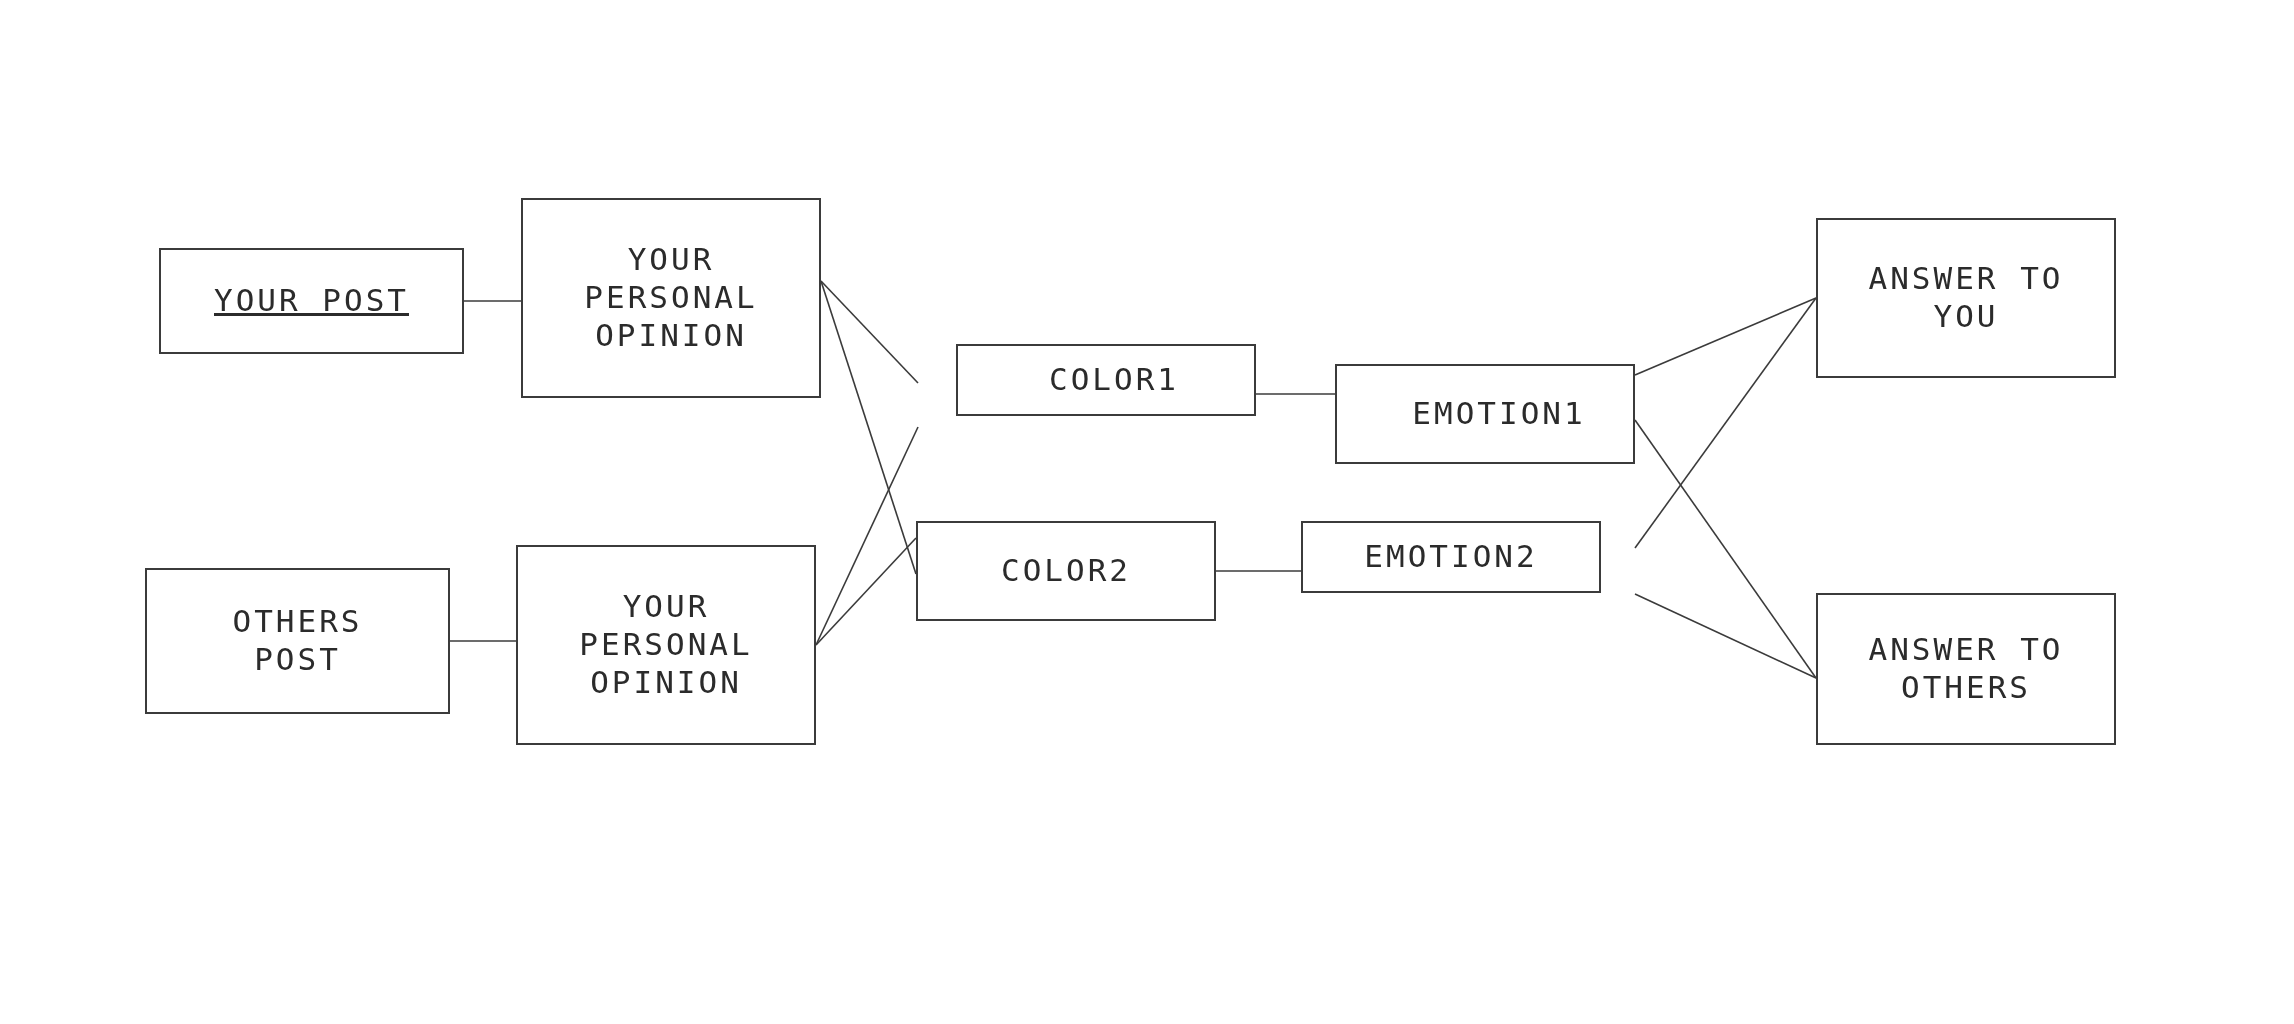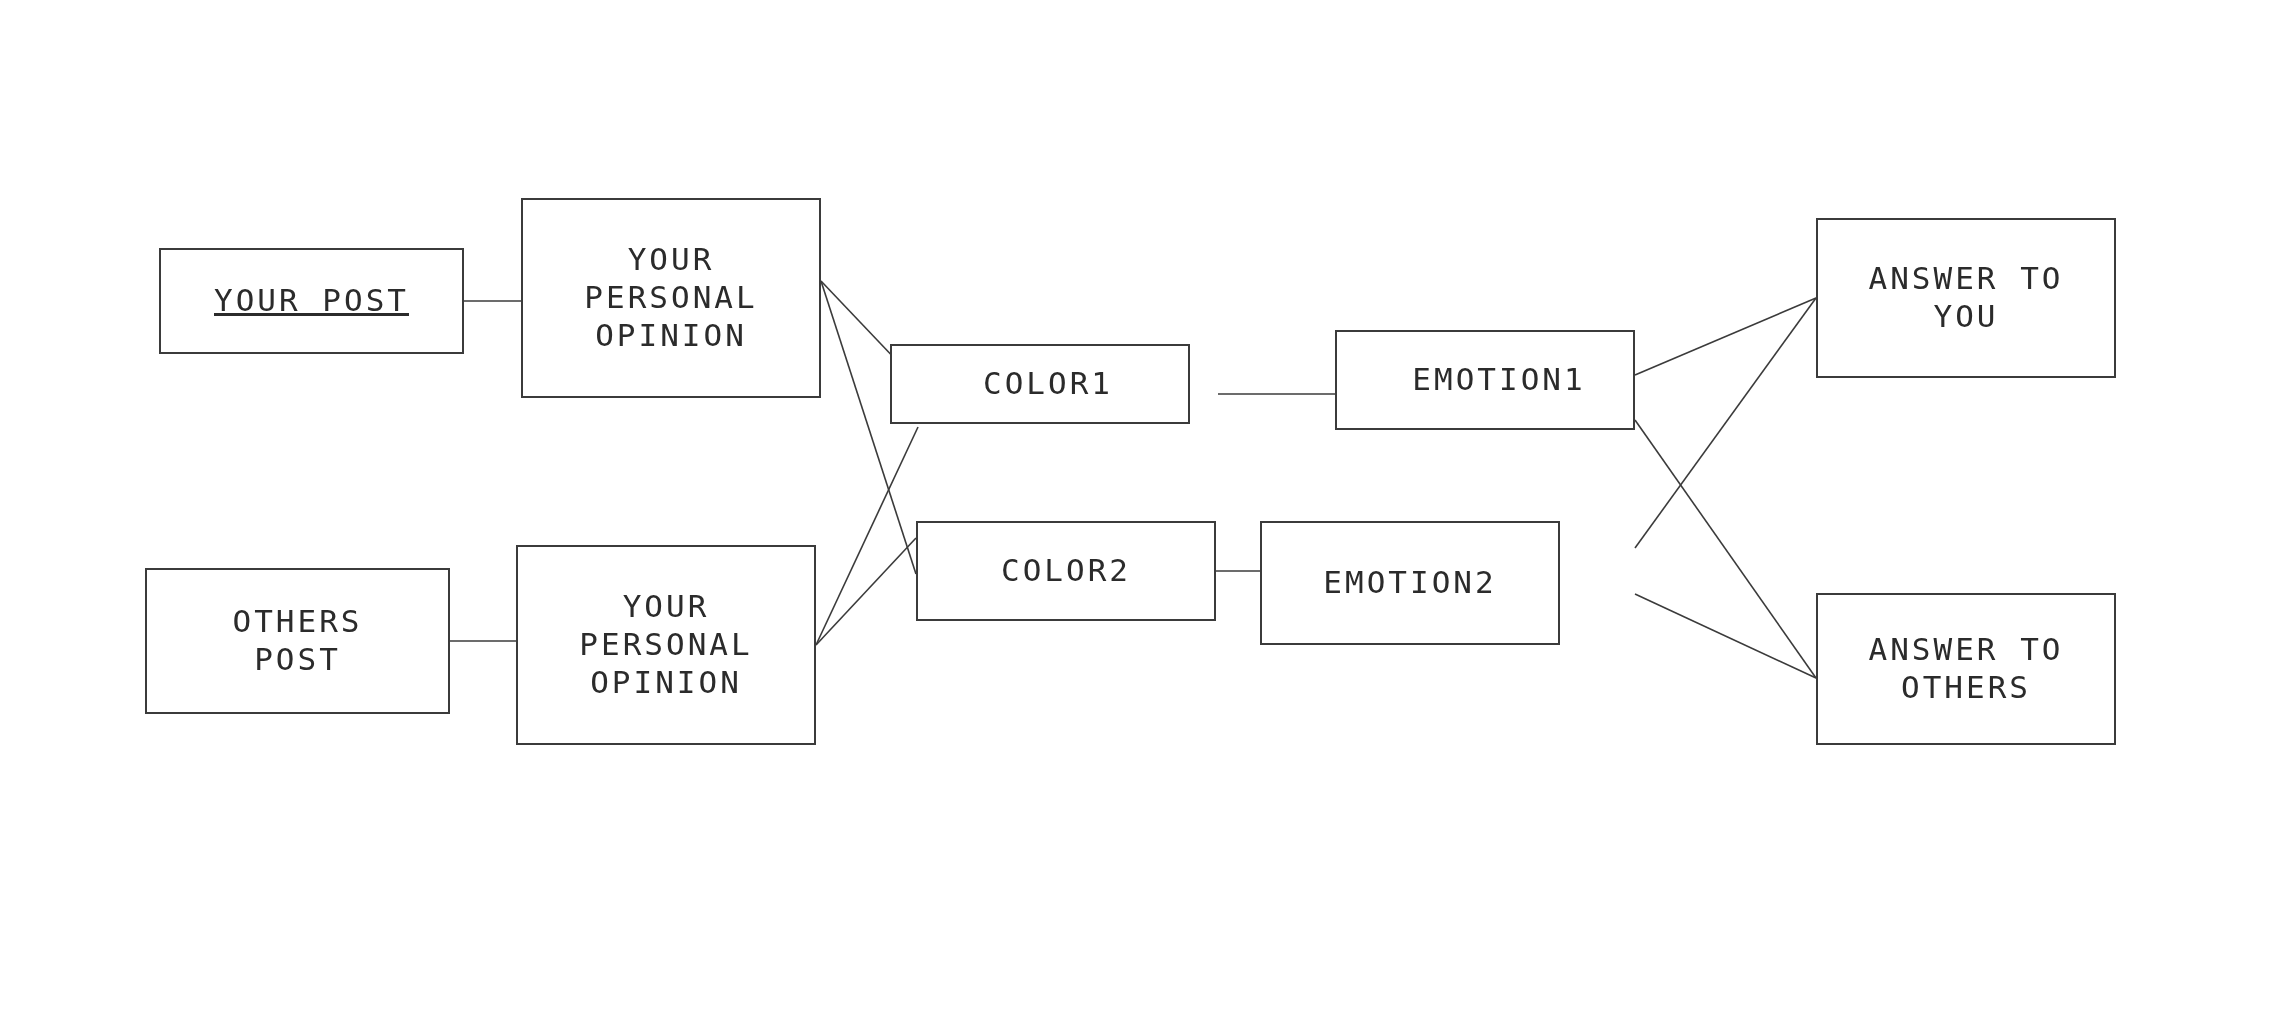--- a/index.html
+++ b/index.html
@@ -61,22 +61,22 @@
   <div id="nodes-layer">
       <div class="node" style="left: 159px; top: 248px; width: 305px; height: 106px; border-color: rgb(59, 59, 59); color: rgb(43, 43, 43); text-decoration: underline;"><span>YOUR POST</span></div>
       <div class="node" style="left: 521px; top: 198px; width: 300px; height: 200px; border-color: rgb(59, 59, 59); color: rgb(43, 43, 43);"><span>YOUR
 PERSONAL
 OPINION</span></div>
       <div class="node" style="left: 145px; top: 568px; width: 305px; height: 146px; border-color: rgb(59, 59, 59); color: rgb(43, 43, 43);"><span>OTHERS
 POST</span></div>
       <div class="node" style="left: 516px; top: 545px; width: 300px; height: 200px; border-color: rgb(59, 59, 59); color: rgb(43, 43, 43);"><span>YOUR
 PERSONAL
 OPINION</span></div>
-      <div class="node" style="left: 890px; top: 344px; width: 300px; height: 80px; border-color: rgb(59, 59, 59); color: rgb(43, 43, 43); padding-left: 16px;"><span>COLOR1</span></div>
+      <div class="node" style="left: 956px; top: 344px; width: 300px; height: 72px; border-color: rgb(59, 59, 59); color: rgb(43, 43, 43); padding-left: 16px;"><span>COLOR1</span></div>
       <div class="node" style="left: 916px; top: 521px; width: 300px; height: 100px; border-color: rgb(59, 59, 59); color: rgb(43, 43, 43); text-align: right;"><span>COLOR2</span></div>
-      <div class="node" style="left: 1335px; top: 330px; width: 300px; height: 100px; border-color: rgb(59, 59, 59); color: rgb(43, 43, 43); padding-left: 28px;"><span>EMOTION1</span></div>
-      <div class="node" style="left: 1260px; top: 521px; width: 300px; height: 124px; border-color: rgb(59, 59, 59); color: rgb(43, 43, 43);"><span>EMOTION2</span></div>
+      <div class="node" style="left: 1335px; top: 364px; width: 300px; height: 100px; border-color: rgb(59, 59, 59); color: rgb(43, 43, 43); padding-left: 28px;"><span>EMOTION1</span></div>
+      <div class="node" style="left: 1301px; top: 521px; width: 300px; height: 72px; border-color: rgb(59, 59, 59); color: rgb(43, 43, 43);"><span>EMOTION2</span></div>
       <div class="node" style="left: 1816px; top: 218px; width: 300px; height: 160px; border-color: rgb(59, 59, 59); color: rgb(43, 43, 43);"><span>ANSWER TO
 YOU</span></div>
       <div class="node" style="left: 1816px; top: 593px; width: 300px; height: 152px; border-color: rgb(59, 59, 59); color: rgb(43, 43, 43);"><span>ANSWER TO
 OTHERS</span></div>
     </div>
 </div>
 
 </body></html>

